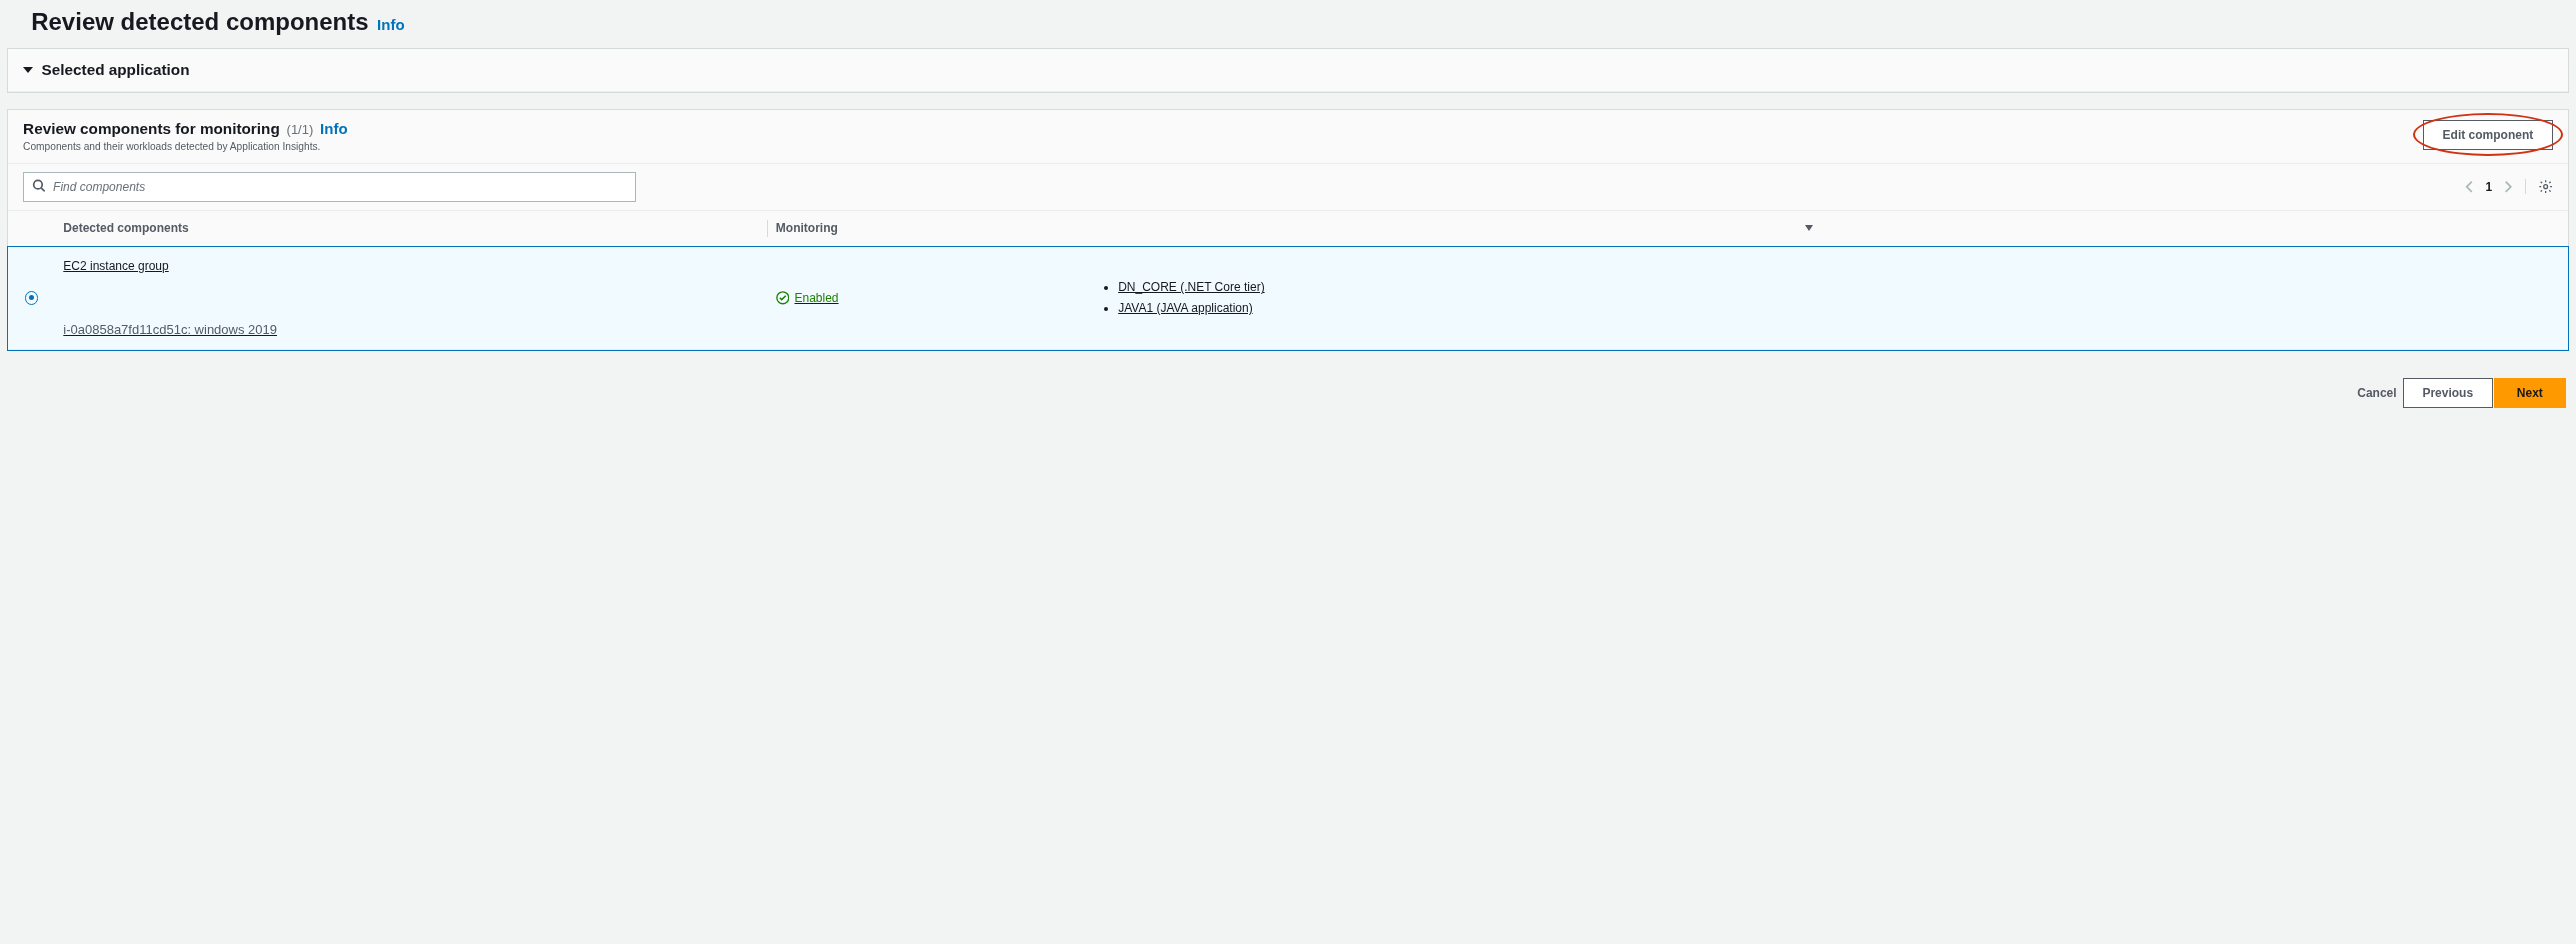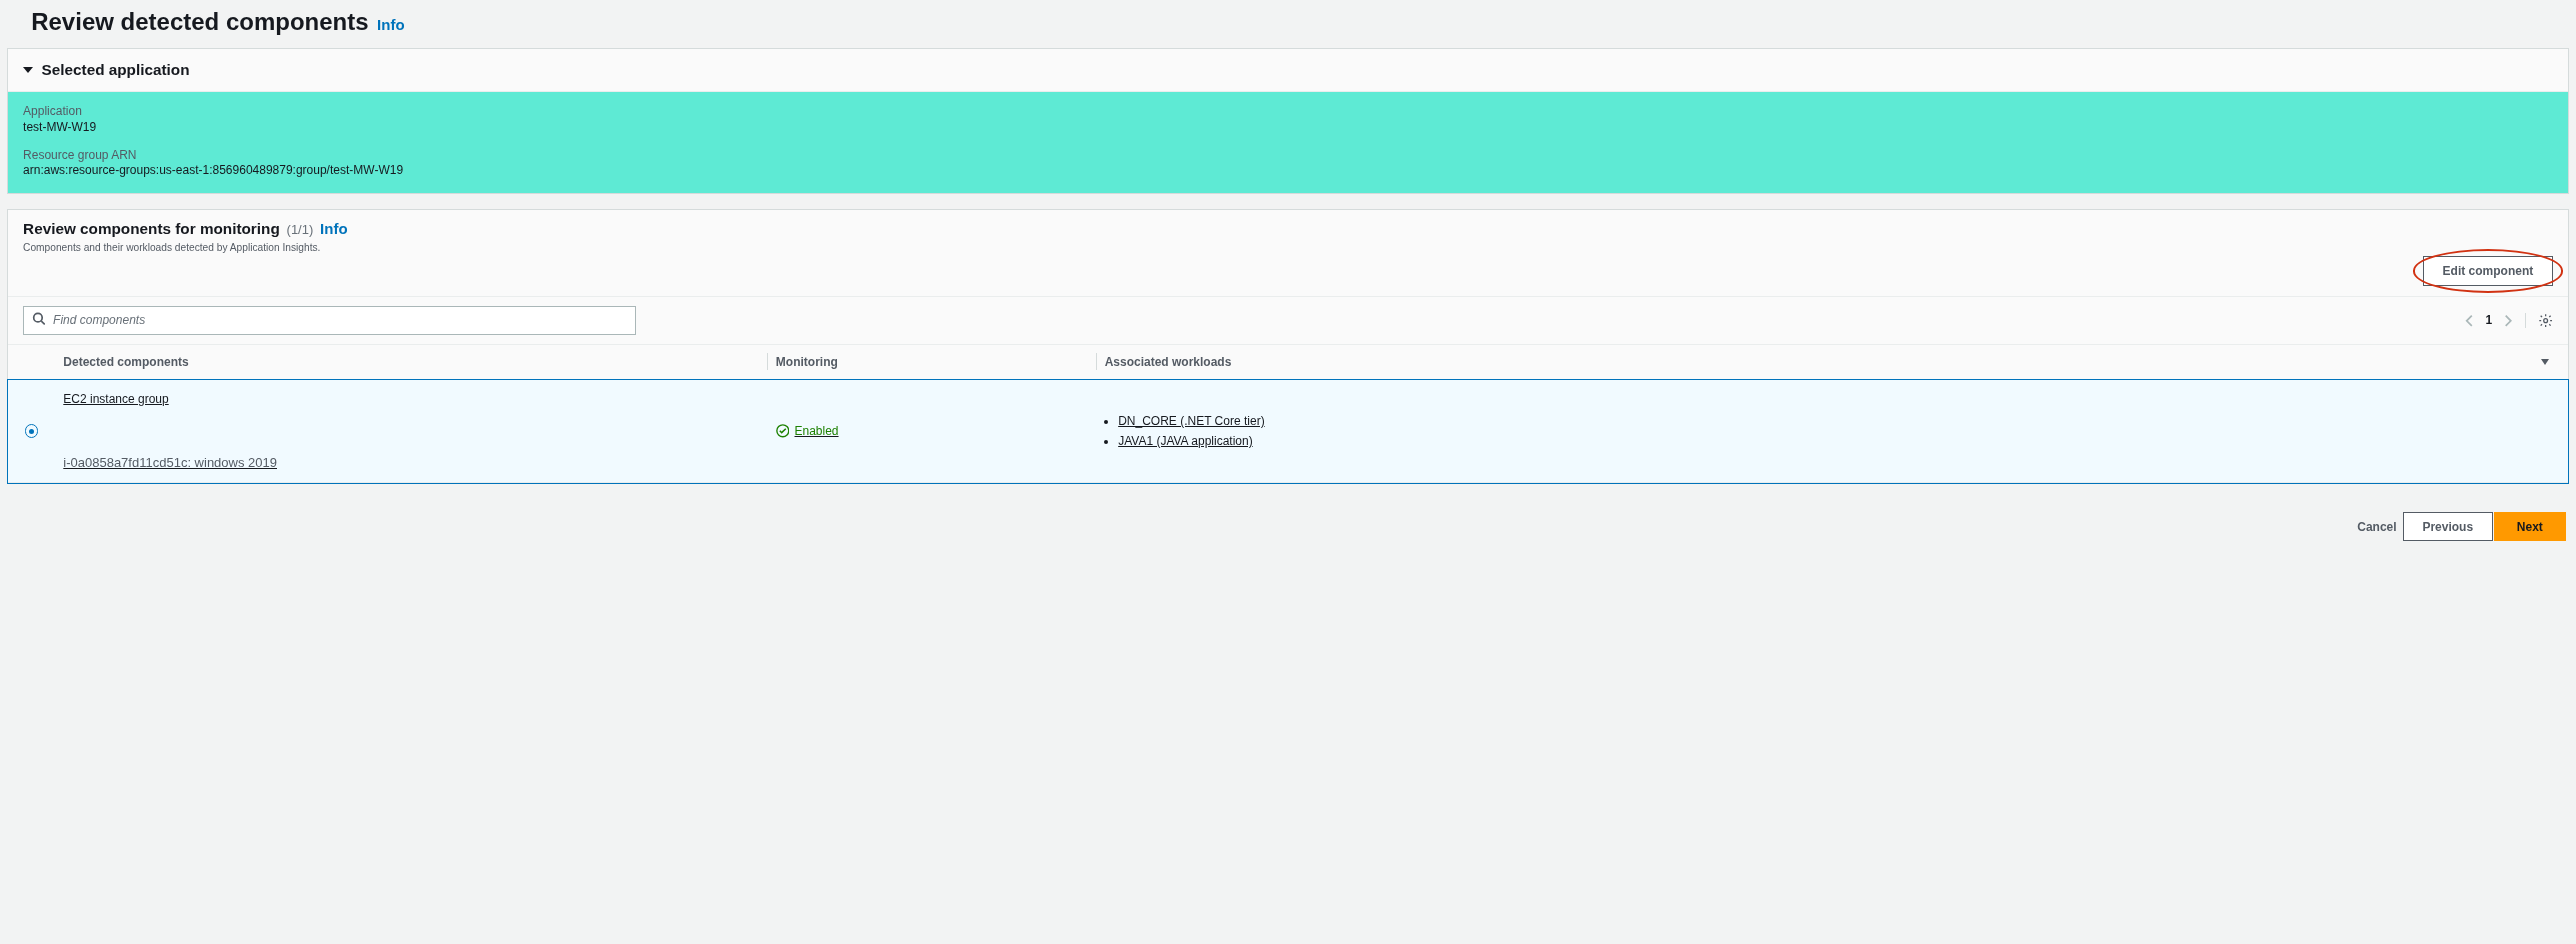--- a/index.html
+++ b/index.html
@@ -110,21 +110,20 @@
       color: #545b64;
       font-weight: 700;
       font-size: 12px;
       padding: 6.8px 18.7px;
       cursor: pointer;
       white-space: nowrap;
     }
     .edit-wrap {
       position: relative;
       display: inline-block;
-      margin-top: 36px;
     }
     .red-oval {
       position: absolute;
       top: -6.8px;
       left: -10.2px;
       right: -10.2px;
       bottom: -6.8px;
       border: 2.5px solid #d13212;
       border-radius: 50%;
       pointer-events: none;
@@ -326,30 +325,20 @@
 <div class="page-title-row">
   <h1 class="page-title">Review detected components</h1>
   <span class="info-link">Info</span>
 </div>
 
 <div class="panel">
   <div class="panel-header">
     <span class="caret"></span>
     <span class="panel-header-title">Selected application</span>
   </div>
-  <div class="panel-body">
-    <div>
-      <div class="kv-label">Application</div>
-      <div class="kv-value">test-MW-W19</div>
-    </div>
-    <div>
-      <div class="kv-label">Resource group ARN</div>
-      <div class="kv-value">arn:aws:resource-groups:us-east-1:856960489879:group/test-MW-W19</div>
-    </div>
-  </div>
 </div>
 
 <div class="panel">
   <div class="list-header">
     <div class="list-header-left">
       <div class="list-title-row">
         <span class="list-title">Review components for monitoring</span>
         <span class="list-count">(1/1)</span>
         <span class="info-link">Info</span>
       </div>
@@ -389,21 +378,20 @@
           <path d="M12 2v3M12 19v3M4.2 4.2l2.1 2.1M17.7 17.7l2.1 2.1M2 12h3M19 12h3M4.2 19.8l2.1-2.1M17.7 6.3l2.1-2.1" stroke="#545b64" stroke-width="2"></path>
         </svg>
       </span>
     </div>
   </div>
 
   <div class="table-head">
     <div class="th"></div>
     <div class="th">Detected components</div>
     <div class="th sep">Monitoring</div>
-    <div class="th sep">Associated workloads</div>
     <div class="th th-gear">
       <span class="gear-triangle"></span>
     </div>
   </div>
 
   <div class="table-row">
     <div class="radio-cell">
       <span class="radio">
         <span class="radio-dot"></span>
       </span>

